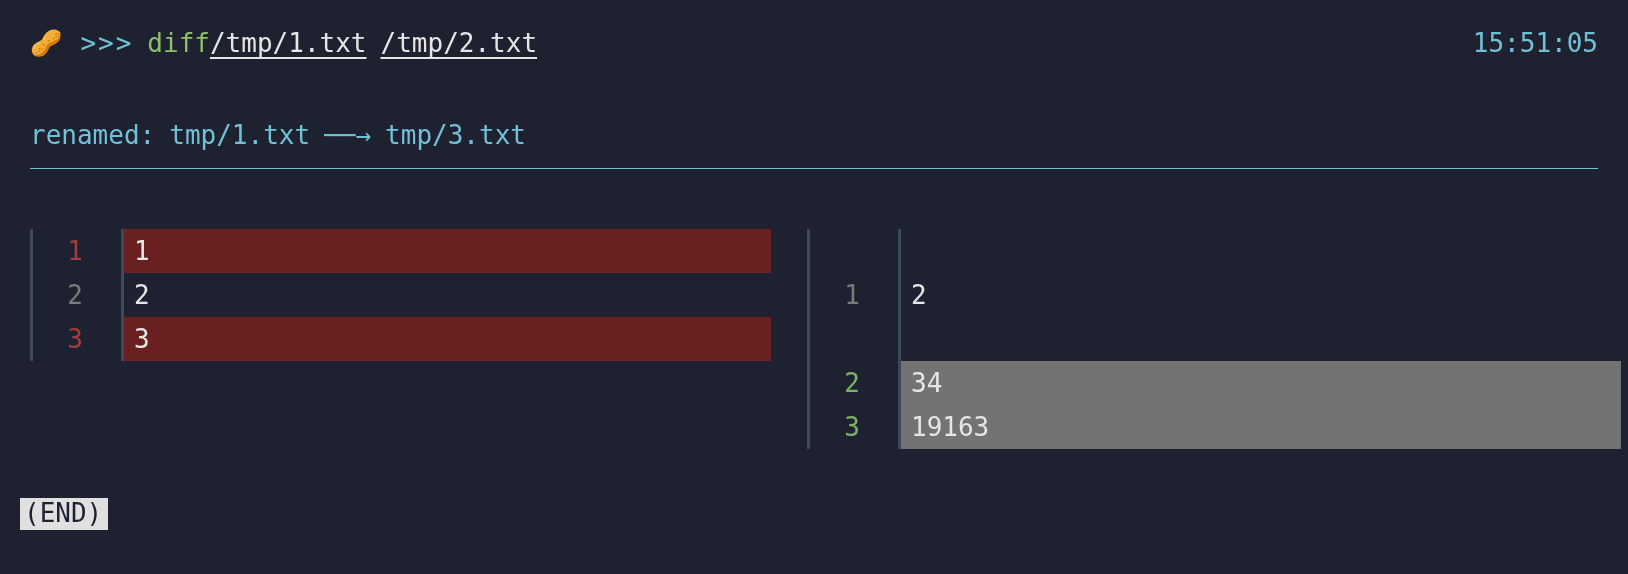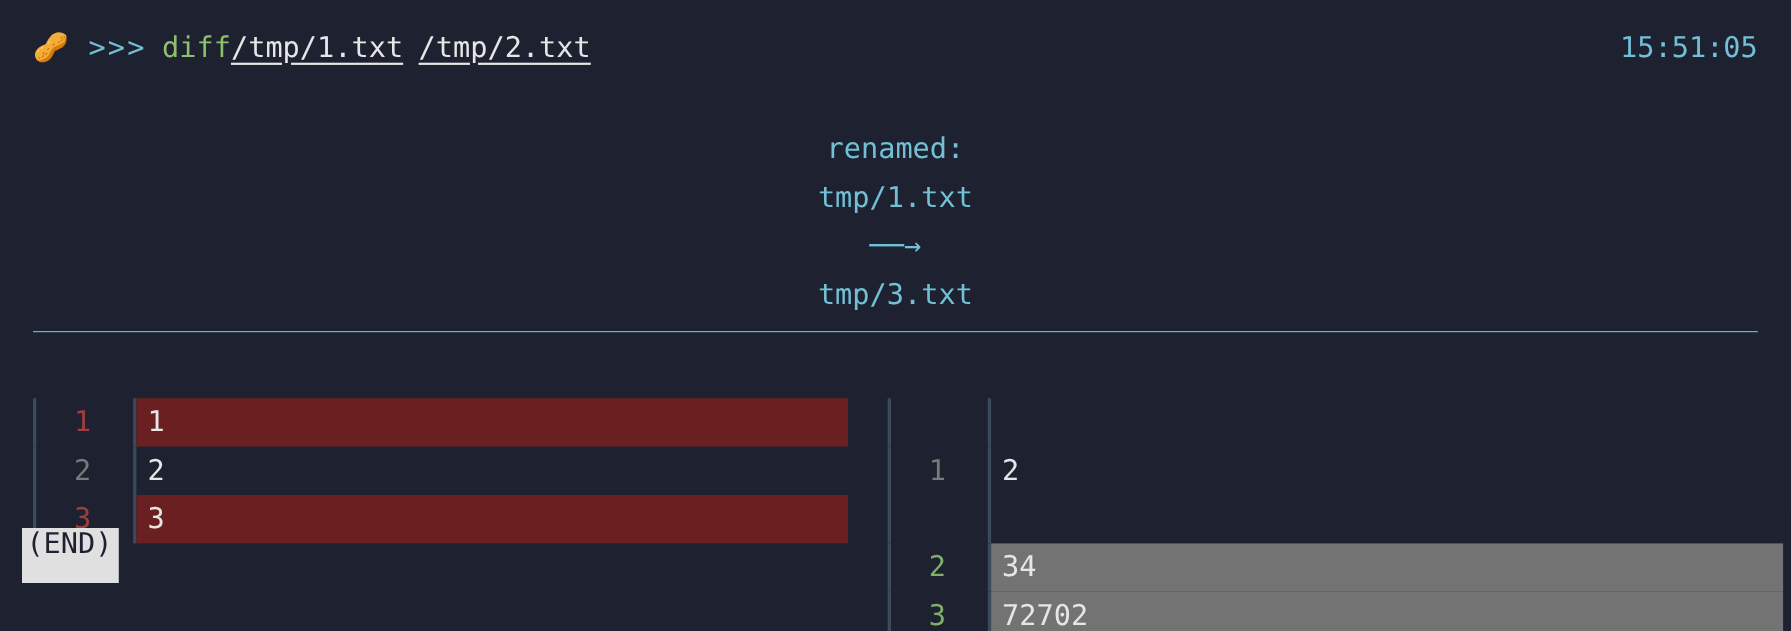--- a/index.html
+++ b/index.html
@@ -27,21 +27,20 @@
   .timestamp {
     color: #72c0d6;
     margin-left: auto;
   }
   .renamed-line {
     margin-top: 62px;
     color: #72c0d6;
     display: flex;
     align-items: center;
     gap: 14px;
-    flex-direction: column;
   }
   .hr {
     border: none;
     border-top: 1.5px solid #72c0d6;
     margin-top: 18px;
     width: 100%;
   }
   .diff-wrap {
     margin-top: 60px;
     display: flex;
@@ -82,21 +81,21 @@
   .left-content { width: 647px; }
   .right-content { width: 720px; }
   .bg-removed { background: #6a2020; }
   .bg-added { background: #737373; }
   .end-marker {
     position: absolute;
     left: 20px;
     bottom: 44px;
     background: #e0e0e0;
     color: #1e2130;
-    padding: 0 6px 20px 4px;
+    padding: 0 6px 2px 4px;
     font-size: 26px;
   }
 </style>
 </head>
 <body>
 
 <div class="prompt-line">
   <span class="prompt-icon">🥜</span>
   <span class="prompt-arrows">&gt;&gt;&gt;</span>
   <span class="cmd-name">diff</span>
@@ -159,18 +158,18 @@
     <div class="diff-row">
       <div class="gutter-border"></div>
       <div class="gutter-num added">2</div>
       <div class="code-border"></div>
       <div class="code-cell right-content bg-added">34</div>
     </div>
     <div class="diff-row">
       <div class="gutter-border"></div>
       <div class="gutter-num added">3</div>
       <div class="code-border"></div>
-      <div class="code-cell right-content bg-added">72702</div>
+      <div class="code-cell right-content bg-added">19163</div>
     </div>
   </div>
 </div>
 
 <div class="end-marker">(END)</div>
 
 </body></html>

